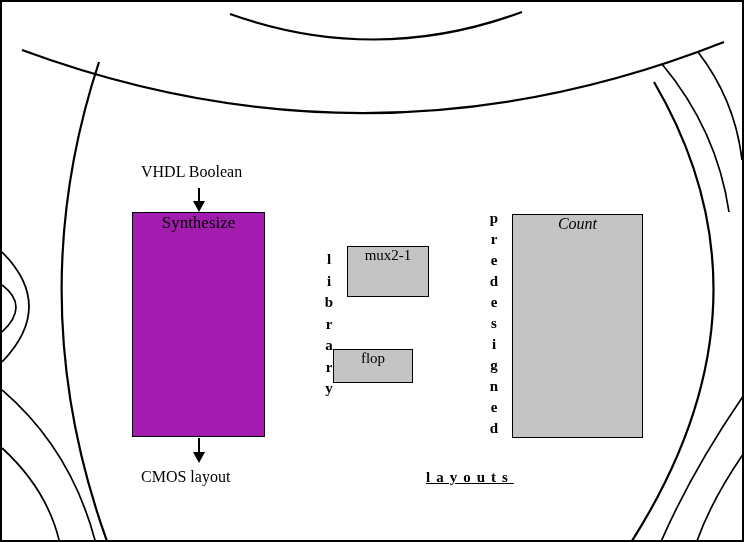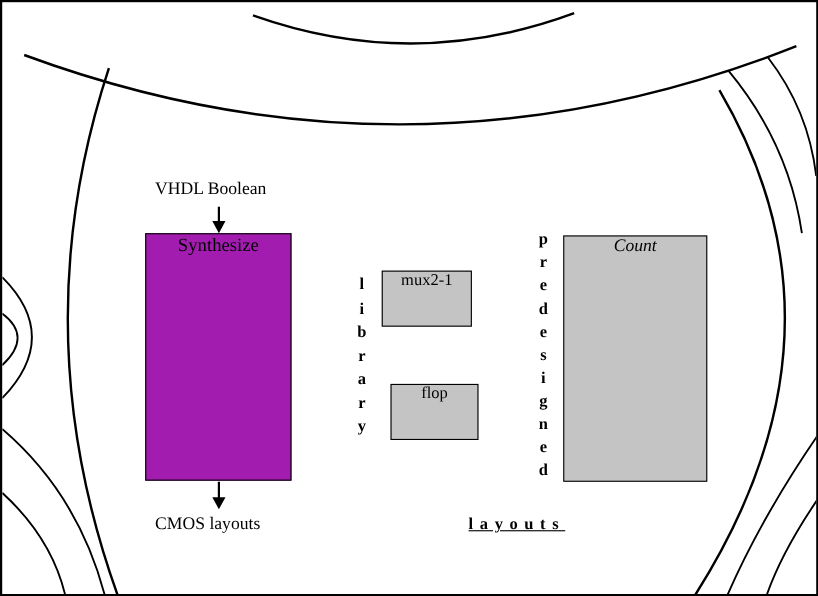--- a/index.html
+++ b/index.html
@@ -35,21 +35,21 @@
     position: absolute;
     box-sizing: border-box;
     border: 1px solid var(--line, #000);
     display: flex;
     align-items: flex-start;
     justify-content: center;
   }
   .synthesize { left: 130px; top: 210px; width: 133px; height: 225px; background: #a21caf; font-size: 17px; }
   .gray { background: var(--box-fill, #c4c4c4); }
   .mux   { left: 345px; top: 244px; width: 82px;  height: 51px;  font-size: 15px; }
-  .flopb { left: 353px; top: 347px; width: 80px;  height: 51px;  font-size: 15px; }
+  .flopb { left: 331px; top: 347px; width: 80px;  height: 34px;  font-size: 15px; }
   .count { left: 510px; top: 212px; width: 131px; height: 224px; font-size: 16px; font-style: italic; }
 
   .vword {
     position: absolute;
     white-space: pre;
     font-weight: bold;
     font-size: 15px;
     width: 18px;
     text-align: center;
   }
@@ -85,21 +85,21 @@
       <polygon points="191,450 203,450 197,461"></polygon>
     </g>
   </svg>
 
   <div class="label vhdl">VHDL Boolean</div>
 
   <div class="box synthesize">
     <span>Synthesize</span>
   </div>
 
-  <div class="label cmos">CMOS layouts</div>
+  <div class="label cmos">CMOS layout</div>
 
   <div class="vword library">l
 i
 b
 r
 a
 r
 y</div>
 
   <div class="box gray mux">

